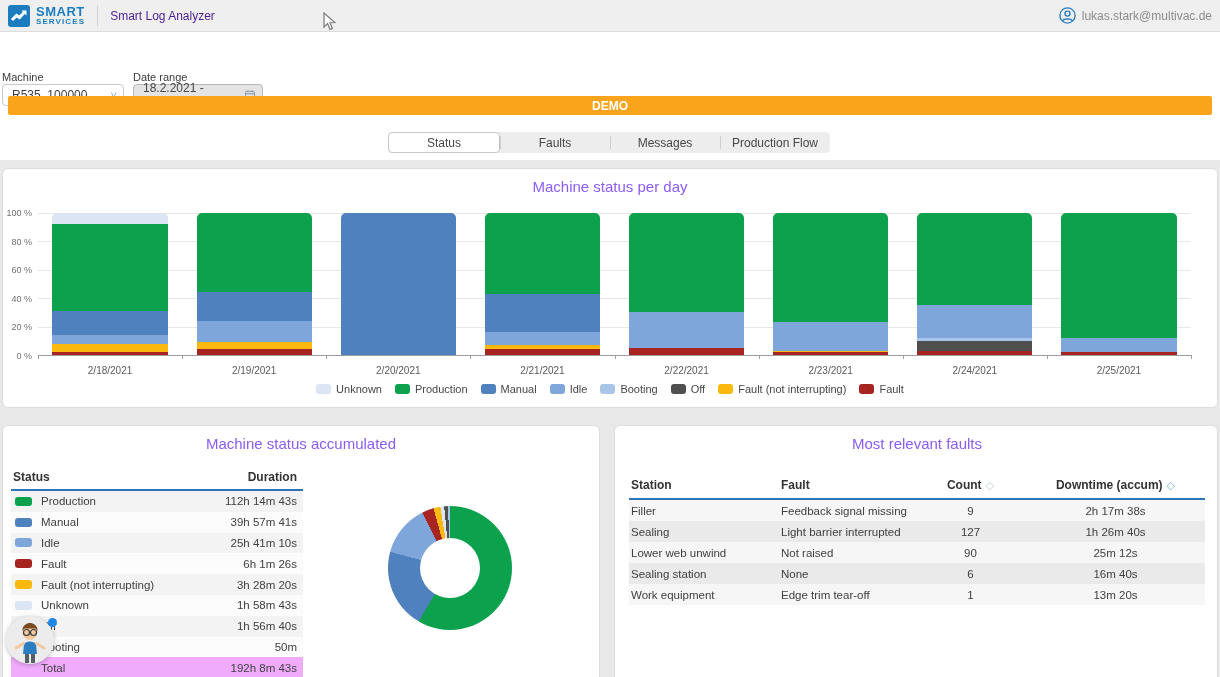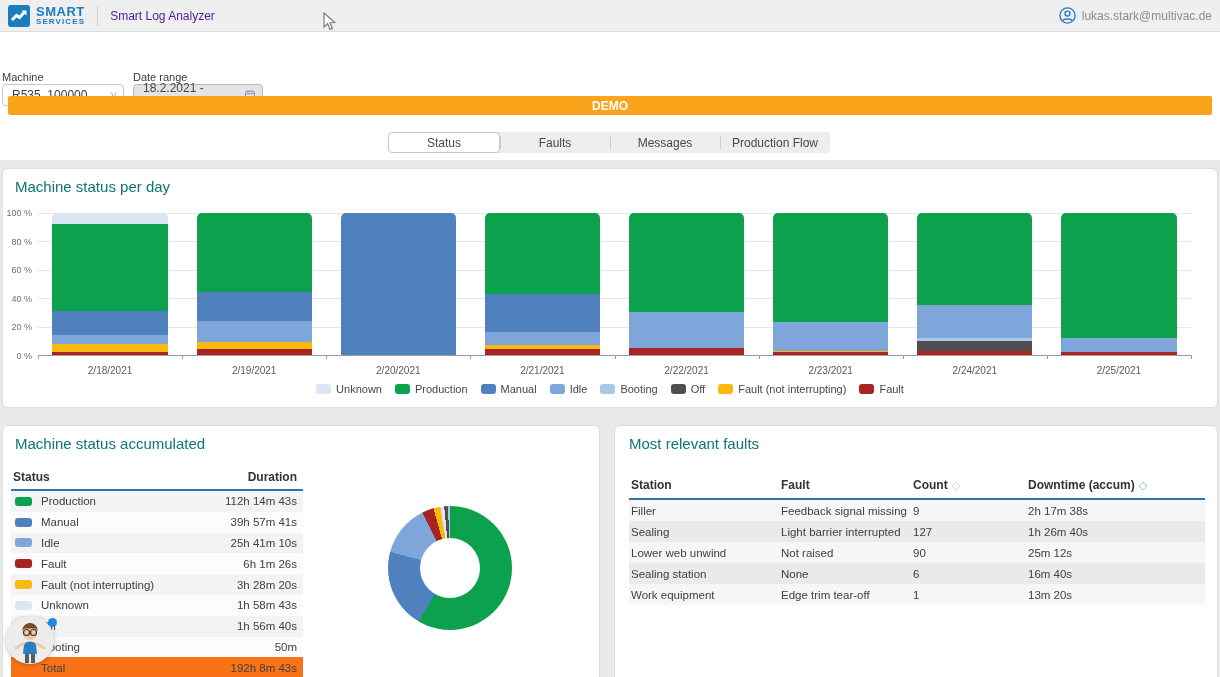--- a/index.html
+++ b/index.html
@@ -38,21 +38,21 @@
   .tab + .tab::before { content:""; position:absolute; left:0; top:4px; bottom:4px; width:1px; background:#cdcdcd; }
   .tab.active { background:#ffffff; border:1px solid #c6c6c6; border-radius:4px; z-index:1; }
   .tab.active::before { display:none; }
 
   
   .main-bg { position:absolute; top:160px; left:0; right:0; bottom:0; background:#e9e9e9; }
   .card { position:absolute; background:#ffffff; border:1px solid #dddddd; border-radius:6px; }
   #card-status-per-day { left:2px; top:168px; width:1216px; height:240px; }
   #card-accumulated { left:2px; top:425px; width:598px; height:300px; }
   #card-faults { left:614px; top:425px; width:604px; height:300px; }
-  .card-title { font-size:15px; color:#0f766e; padding:9px 12px 0 12px; }
+  .card-title { font-size:15px; color:#8b5cf6; padding:9px 12px 0 12px;text-align:center; }
 
   
   .chart-wrap { position:absolute; left:0; top:36px; right:0; }
   .ylabels { position:absolute; left:0; top:8px; width:31px; height:143px; }
   .ylabel { position:absolute; right:2px; transform:translateY(-50%); font-size:9px; color:#6f6f6f; white-space:nowrap; }
   .plot { position:absolute; left:35px; right:26px; top:8px; height:143px; border-bottom:1px solid #9d9d9d; }
   .gridline { position:absolute; left:0; right:0; height:1px; background:#e7e7e7; }
   .bars { position:absolute; inset:0; display:flex; }
   .bar-slot { flex:1; display:flex; align-items:flex-end; justify-content:center; height:100%; }
   .bar { width:80%; height:100%; display:flex; flex-direction:column-reverse; }
@@ -80,21 +80,21 @@
   .donut::after { content:""; position:absolute; left:50%; top:50%; width:60px; height:60px;
     transform:translate(-50%,-50%); background:#fff; border-radius:50%; }
 
   
   .faults-table { position:absolute; left:14px; right:12px; top:48px; font-size:11.5px; color:#404040; }
   .f-head, .f-row { display:grid; grid-template-columns:150px 1fr 115px 175px; align-items:center; }
   .f-head { font-weight:bold; font-size:12px; color:#333; padding:4px 2px 6px 2px; border-bottom:2px solid #2e75b6; }
   .f-row { padding:4px 2px; height:21px; }
   .f-row:nth-child(odd of .f-row) { background:#f6f6f6; }
   .f-row:nth-child(even of .f-row) { background:#eaeaea; }
-  .col-right { text-align:left; }
+  .col-right { text-align:center; }
   .sort-icon { font-size:11px; margin-left:4px; cursor:pointer; }
 
   
   .assistant { position:absolute; left:6px; top:616px; width:48px; height:48px; border-radius:50%;
     background:#ececec; box-shadow:0 1px 4px rgba(0,0,0,.25); z-index:20; cursor:pointer;
     display:flex; align-items:flex-end; justify-content:center; overflow:hidden; }
   .assistant-dot { position:absolute; left:48px; top:618px; width:9px; height:9px; border-radius:50%;
     background:#1e88e5; z-index:21; }
 
   .cursor-glyph { position:absolute; left:323px; top:12px; z-index:30; }
@@ -356,21 +356,21 @@
         </span>
         <span>1h 56m 40s</span>
       </div>
       <div class="acc-row">
         <span class="acc-status">
           <span class="acc-swatch" style="background: rgb(169, 197, 232);"></span>
           <span>Booting</span>
         </span>
         <span>50m</span>
       </div>
-      <div class="acc-row total" style="background: #f97316;">
+      <div class="acc-row total" style="background: #f0abfc;">
         <span class="acc-status">
           <span style="padding-left: 26px;">Total</span>
         </span>
         <span>192h 8m 43s</span>
       </div>
     </div>
   <div class="donut" id="donut" style="background: conic-gradient(rgb(12, 161, 77) 0%, rgb(12, 161, 77) 58.4%, rgb(78, 129, 189) 58.4%, rgb(78, 129, 189) 79.2%, rgb(126, 166, 218) 79.2%, rgb(126, 166, 218) 92.6%, rgb(168, 36, 33) 92.6%, rgb(168, 36, 33) 95.7%, rgb(251, 184, 14) 95.7%, rgb(251, 184, 14) 97.5%, rgb(220, 229, 244) 97.5%, rgb(220, 229, 244) 98.5%, rgb(79, 79, 79) 98.5%, rgb(79, 79, 79) 99.5%, rgb(169, 197, 232) 99.5%, rgb(169, 197, 232) 100%);"></div>
 </div>
 
 <div class="card" id="card-faults">

